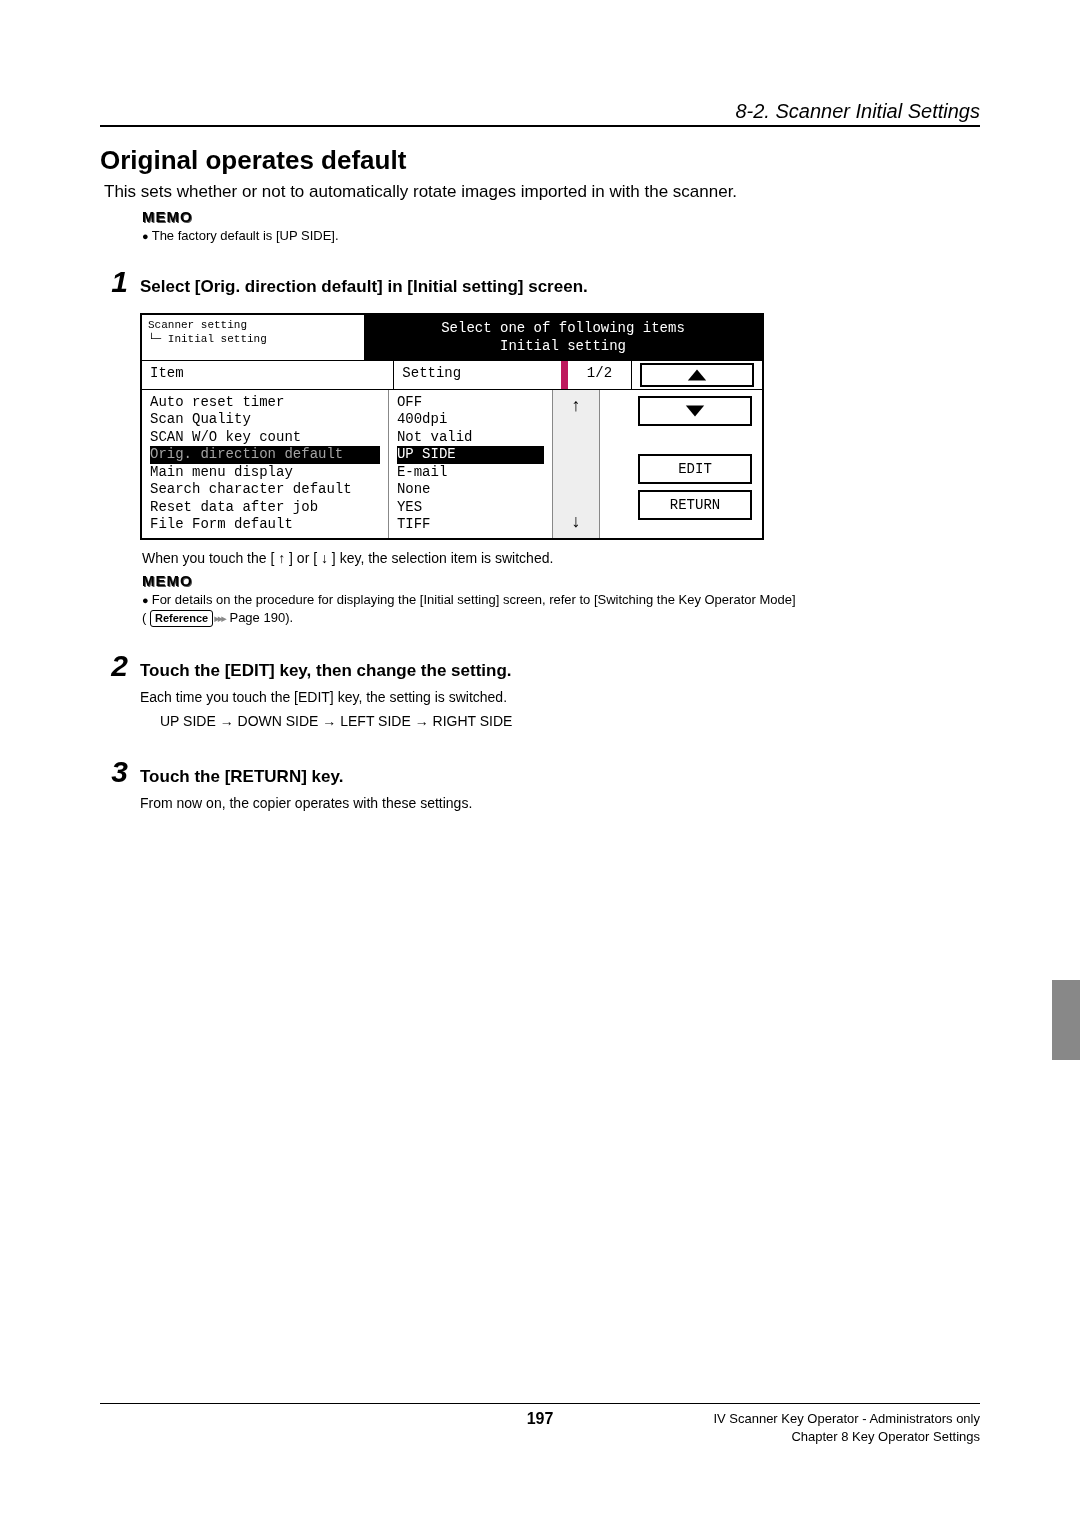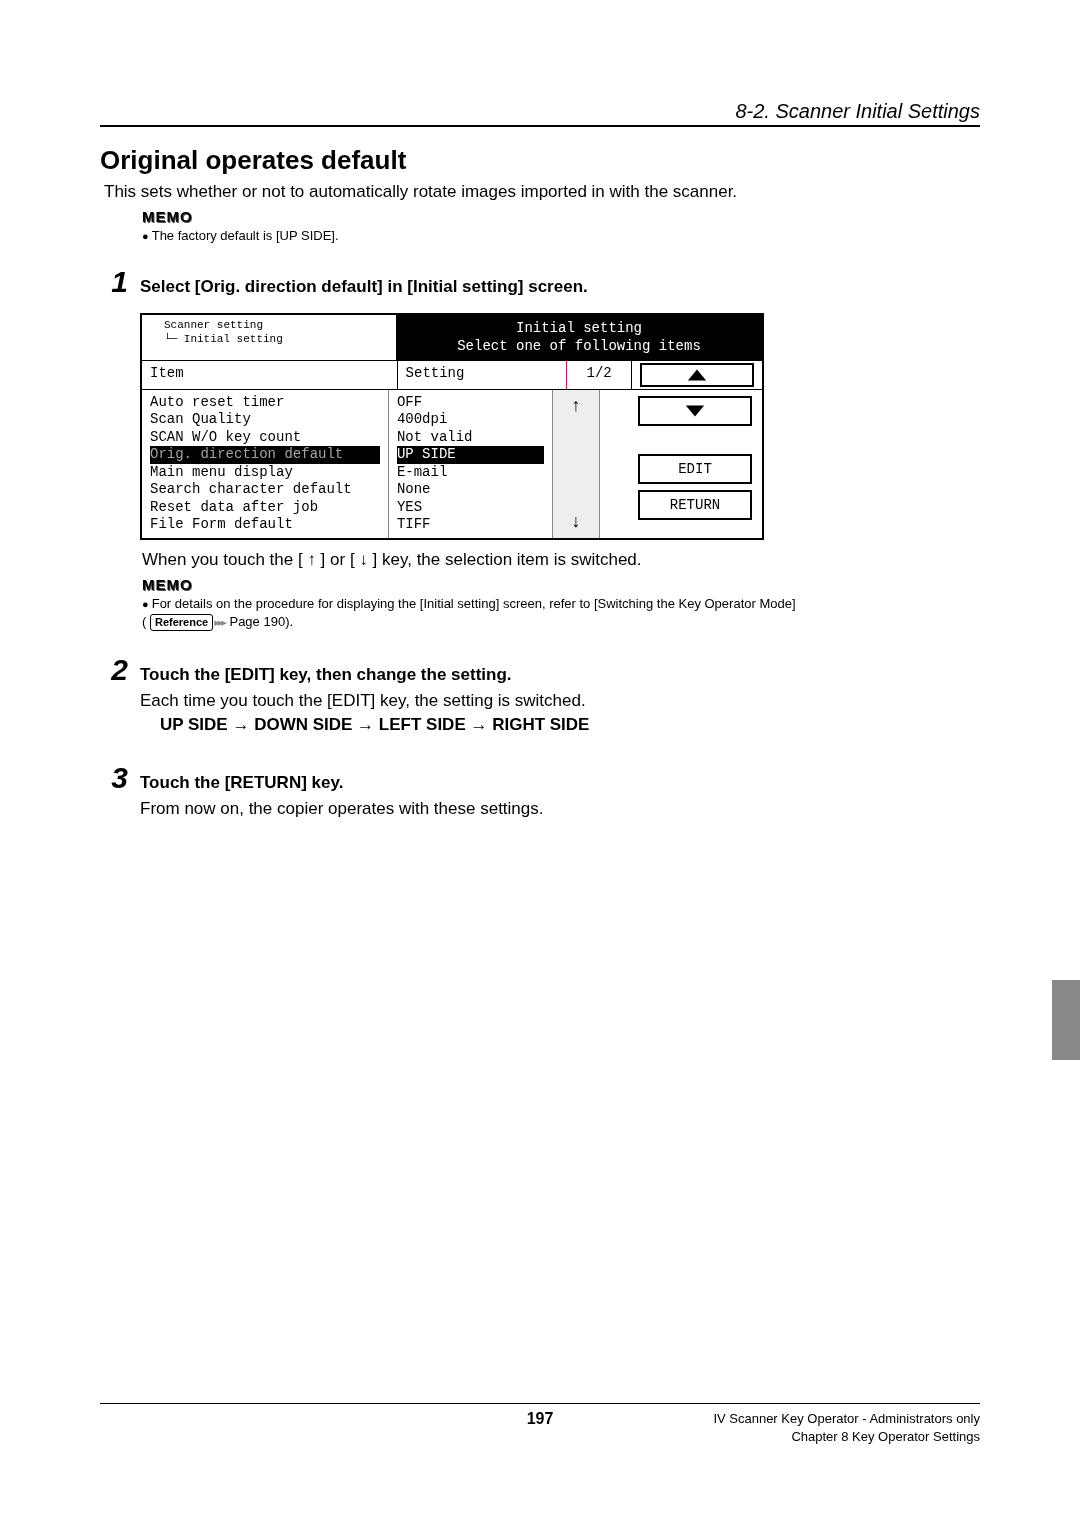--- a/index.html
+++ b/index.html
@@ -73,45 +73,44 @@
   }
   .step-body {
     flex: 1;
   }
   .step-head {
     font-size: 17px;
     font-weight: bold;
     margin: 0 0 6px 0;
   }
   .step-text {
-    font-size: 17px;
-    margin: 0 0 4px 0;
+    font-size: 14px;
+    margin: 8px 0 4px 0;
   }
   .step-indent {
     padding-left: 20px;
-    font-weight: bold;
   }
 
   
   .ui-box {
     width: 620px;
     border: 2px solid #000;
     margin: 10px 0 10px 40px;
     font-family: "Courier New", monospace;
     font-size: 14px;
     background: #fff;
     position: relative;
   }
   .ui-top {
     display: flex;
     align-items: stretch;
   }
   .ui-top-left {
     width: 210px;
-    padding: 4px 22px;
+    padding: 4px 6px;
     font-size: 11px;
     line-height: 1.2;
   }
   .ui-top-right {
     flex: 1;
     background: #000;
     color: #fff;
     padding: 4px 8px;
     font-size: 14px;
     line-height: 1.3;
@@ -119,21 +118,21 @@
   }
   .ui-headers {
     display: flex;
     border-top: 1px solid #000;
     border-bottom: 1px solid #000;
   }
   .ui-hdr {
     padding: 4px 8px;
   }
   .col-item { width: 250px; border-right: 1px solid #000; }
-  .col-set  { width: 160px; border-right: 1px solid #be185d; }
+  .col-set  { width: 160px; border-right: 7px solid #be185d; }
   .col-pg   { width: 50px;  border-right: 1px solid #000; text-align: center; }
   .col-btn-area { flex: 1; }
   .ui-body {
     display: flex;
     min-height: 140px;
   }
   .ui-list-col {
     padding: 4px 8px;
     border-right: 1px solid #888;
   }
@@ -249,22 +248,22 @@
     </div>
   </div>
 
   <div class="ui-box">
     <div class="ui-top">
       <div class="ui-top-left">
         <div class="li-line">Scanner setting</div>
         <div class="li-line">└─ Initial setting</div>
       </div>
       <div class="ui-top-right">
+        <div>Select one of following items</div>
         <div>Initial setting</div>
-        <div>Select one of following items</div>
       </div>
     </div>
     <div class="ui-headers">
       <div class="ui-hdr col-item">Item</div>
       <div class="ui-hdr col-set">Setting</div>
       <div class="ui-hdr col-pg">1/2</div>
       <div class="ui-hdr col-btn-area">
         <div class="ui-btn icon" style="height:20px;margin:-2px auto;">
           <svg viewBox="0 0 24 16">
               <polygon points="2,14 12,2 22,14" fill="#000"></polygon>

